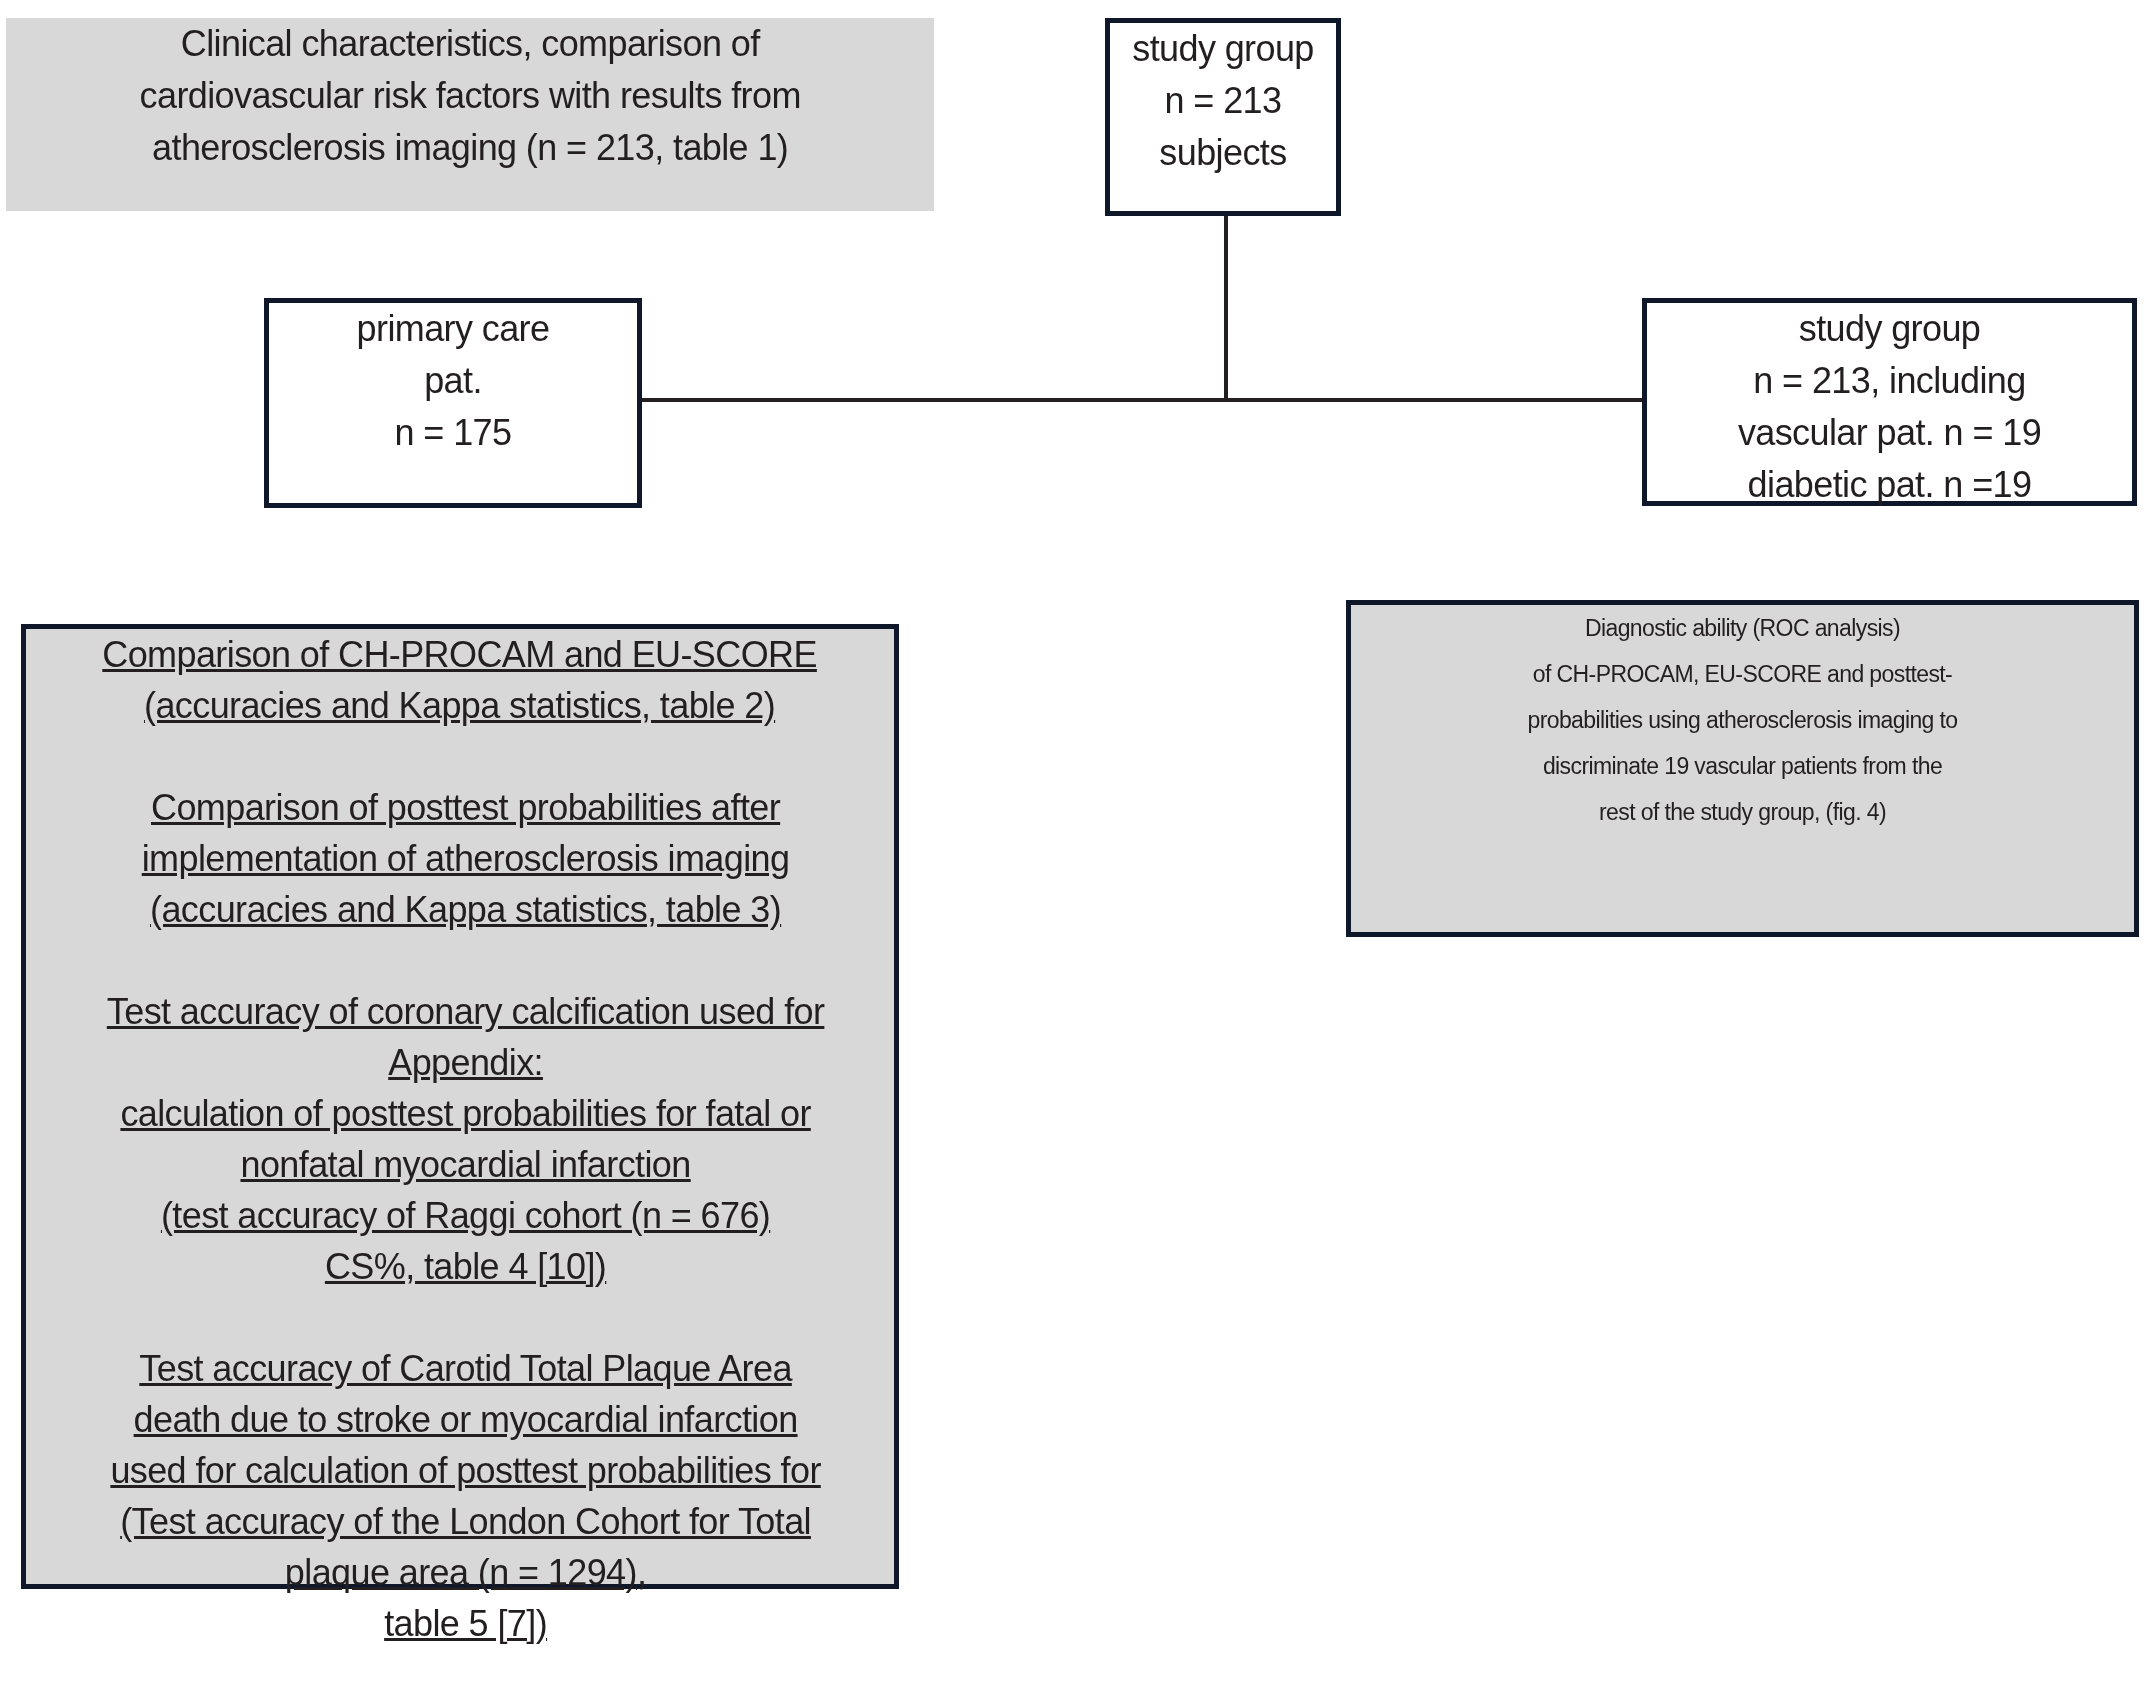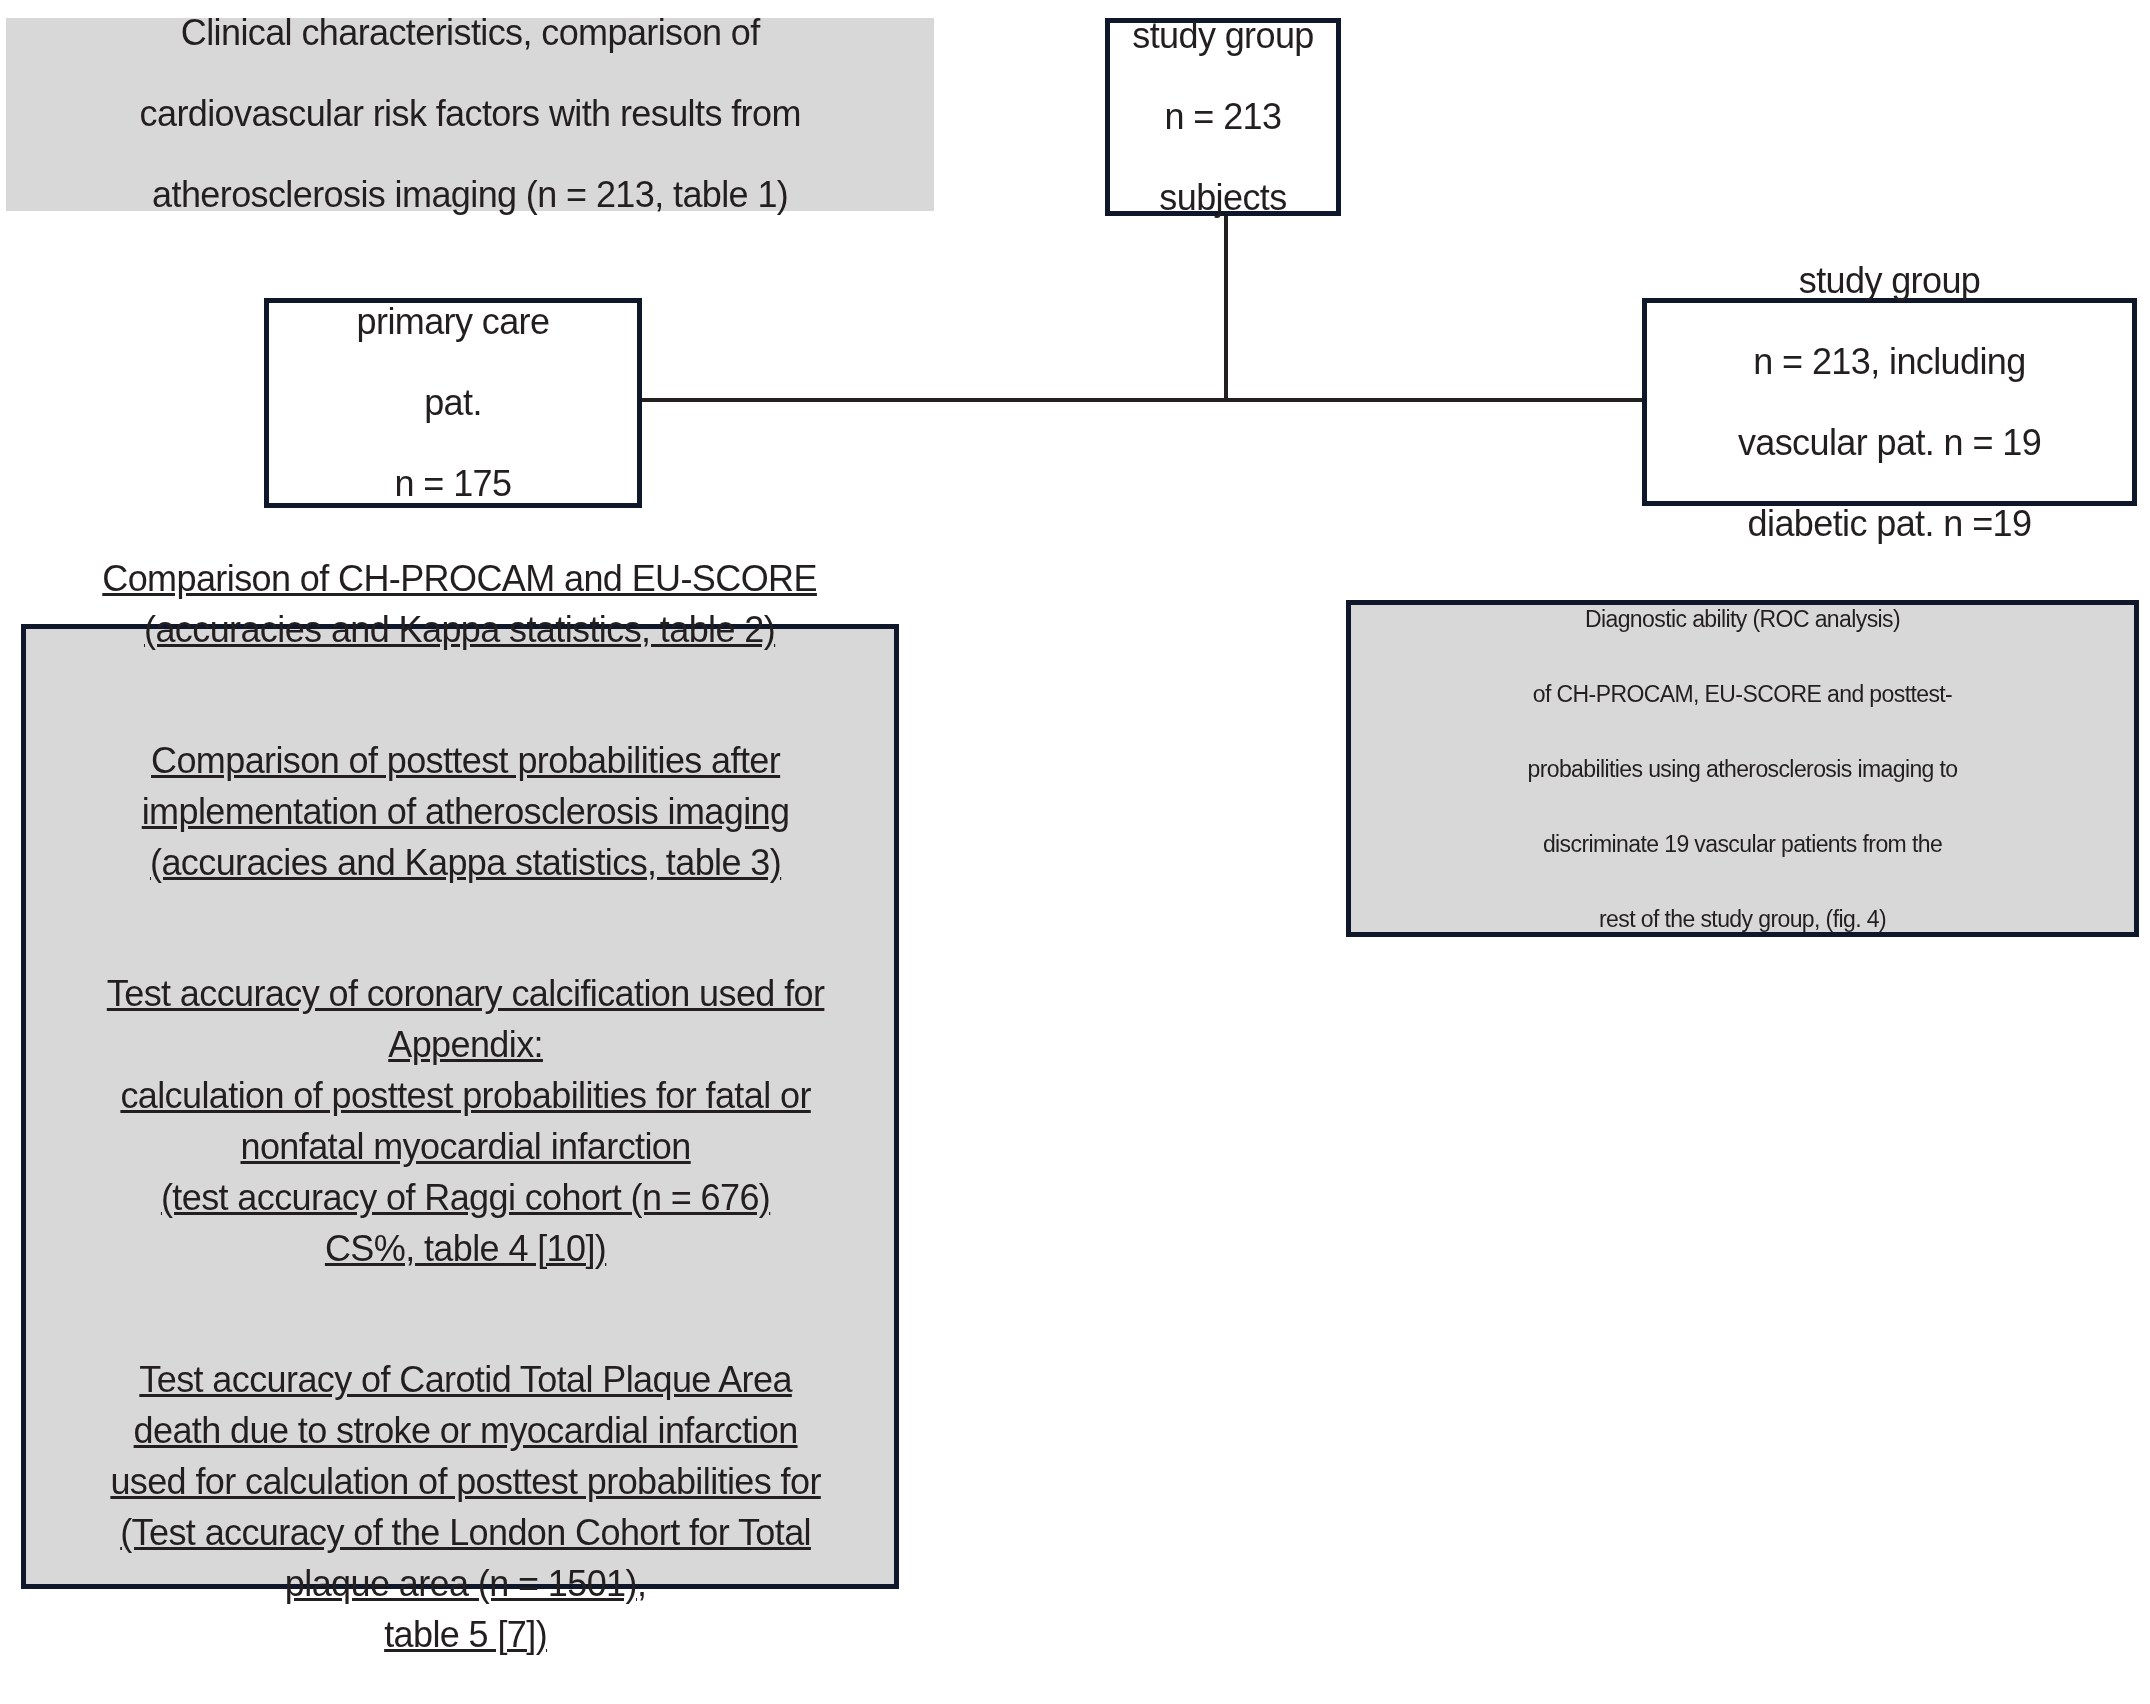--- a/index.html
+++ b/index.html
@@ -13,23 +13,21 @@
     height: 1704px;
     background: #ffffff;
     font-family: "Liberation Sans", "DejaVu Sans", sans-serif;
     color: #231f20;
   }
   .box {
     position: absolute;
     box-sizing: border-box;
     display: flex;
     flex-direction: column;
-    justify-content: center;
     text-align: center;
-    gap: 29px;
   }
   .gray  { background: #d8d8d8; }
   .white { background: #ffffff; }
   .bordered { border: 5px solid #0f172a; }
   .line {
     display: block;
     white-space: nowrap;
     letter-spacing: -0.6px;
   }
   
@@ -94,21 +92,21 @@
       <span class="line">calculation of posttest probabilities for fatal or</span>
       <span class="line">nonfatal myocardial infarction</span>
       <span class="line">(test accuracy of Raggi cohort (n = 676)</span>
       <span class="line">CS%, table 4 [10])</span>
     </div>
     <div class="para">
       <span class="line">Test accuracy of Carotid Total Plaque Area</span>
       <span class="line">death due to stroke or myocardial infarction</span>
       <span class="line">used for calculation of posttest probabilities for</span>
       <span class="line">(Test accuracy of the London Cohort for Total</span>
-      <span class="line">plaque area (n = 1501),</span>
+      <span class="line">plaque area (n = 1294),</span>
       <span class="line">table 5 [7])</span>
     </div>
   </div>
 
   <div class="box gray bordered" id="roc-box" style="left:1346px; top:600px; width:793px; height:337px;">
     <span class="line">Diagnostic ability (ROC analysis)</span>
     <span class="line">of CH-PROCAM, EU-SCORE and posttest-</span>
     <span class="line">probabilities using atherosclerosis imaging to</span>
     <span class="line">discriminate 19 vascular patients from the</span>
     <span class="line">rest of the study group, (fig. 4)</span>

